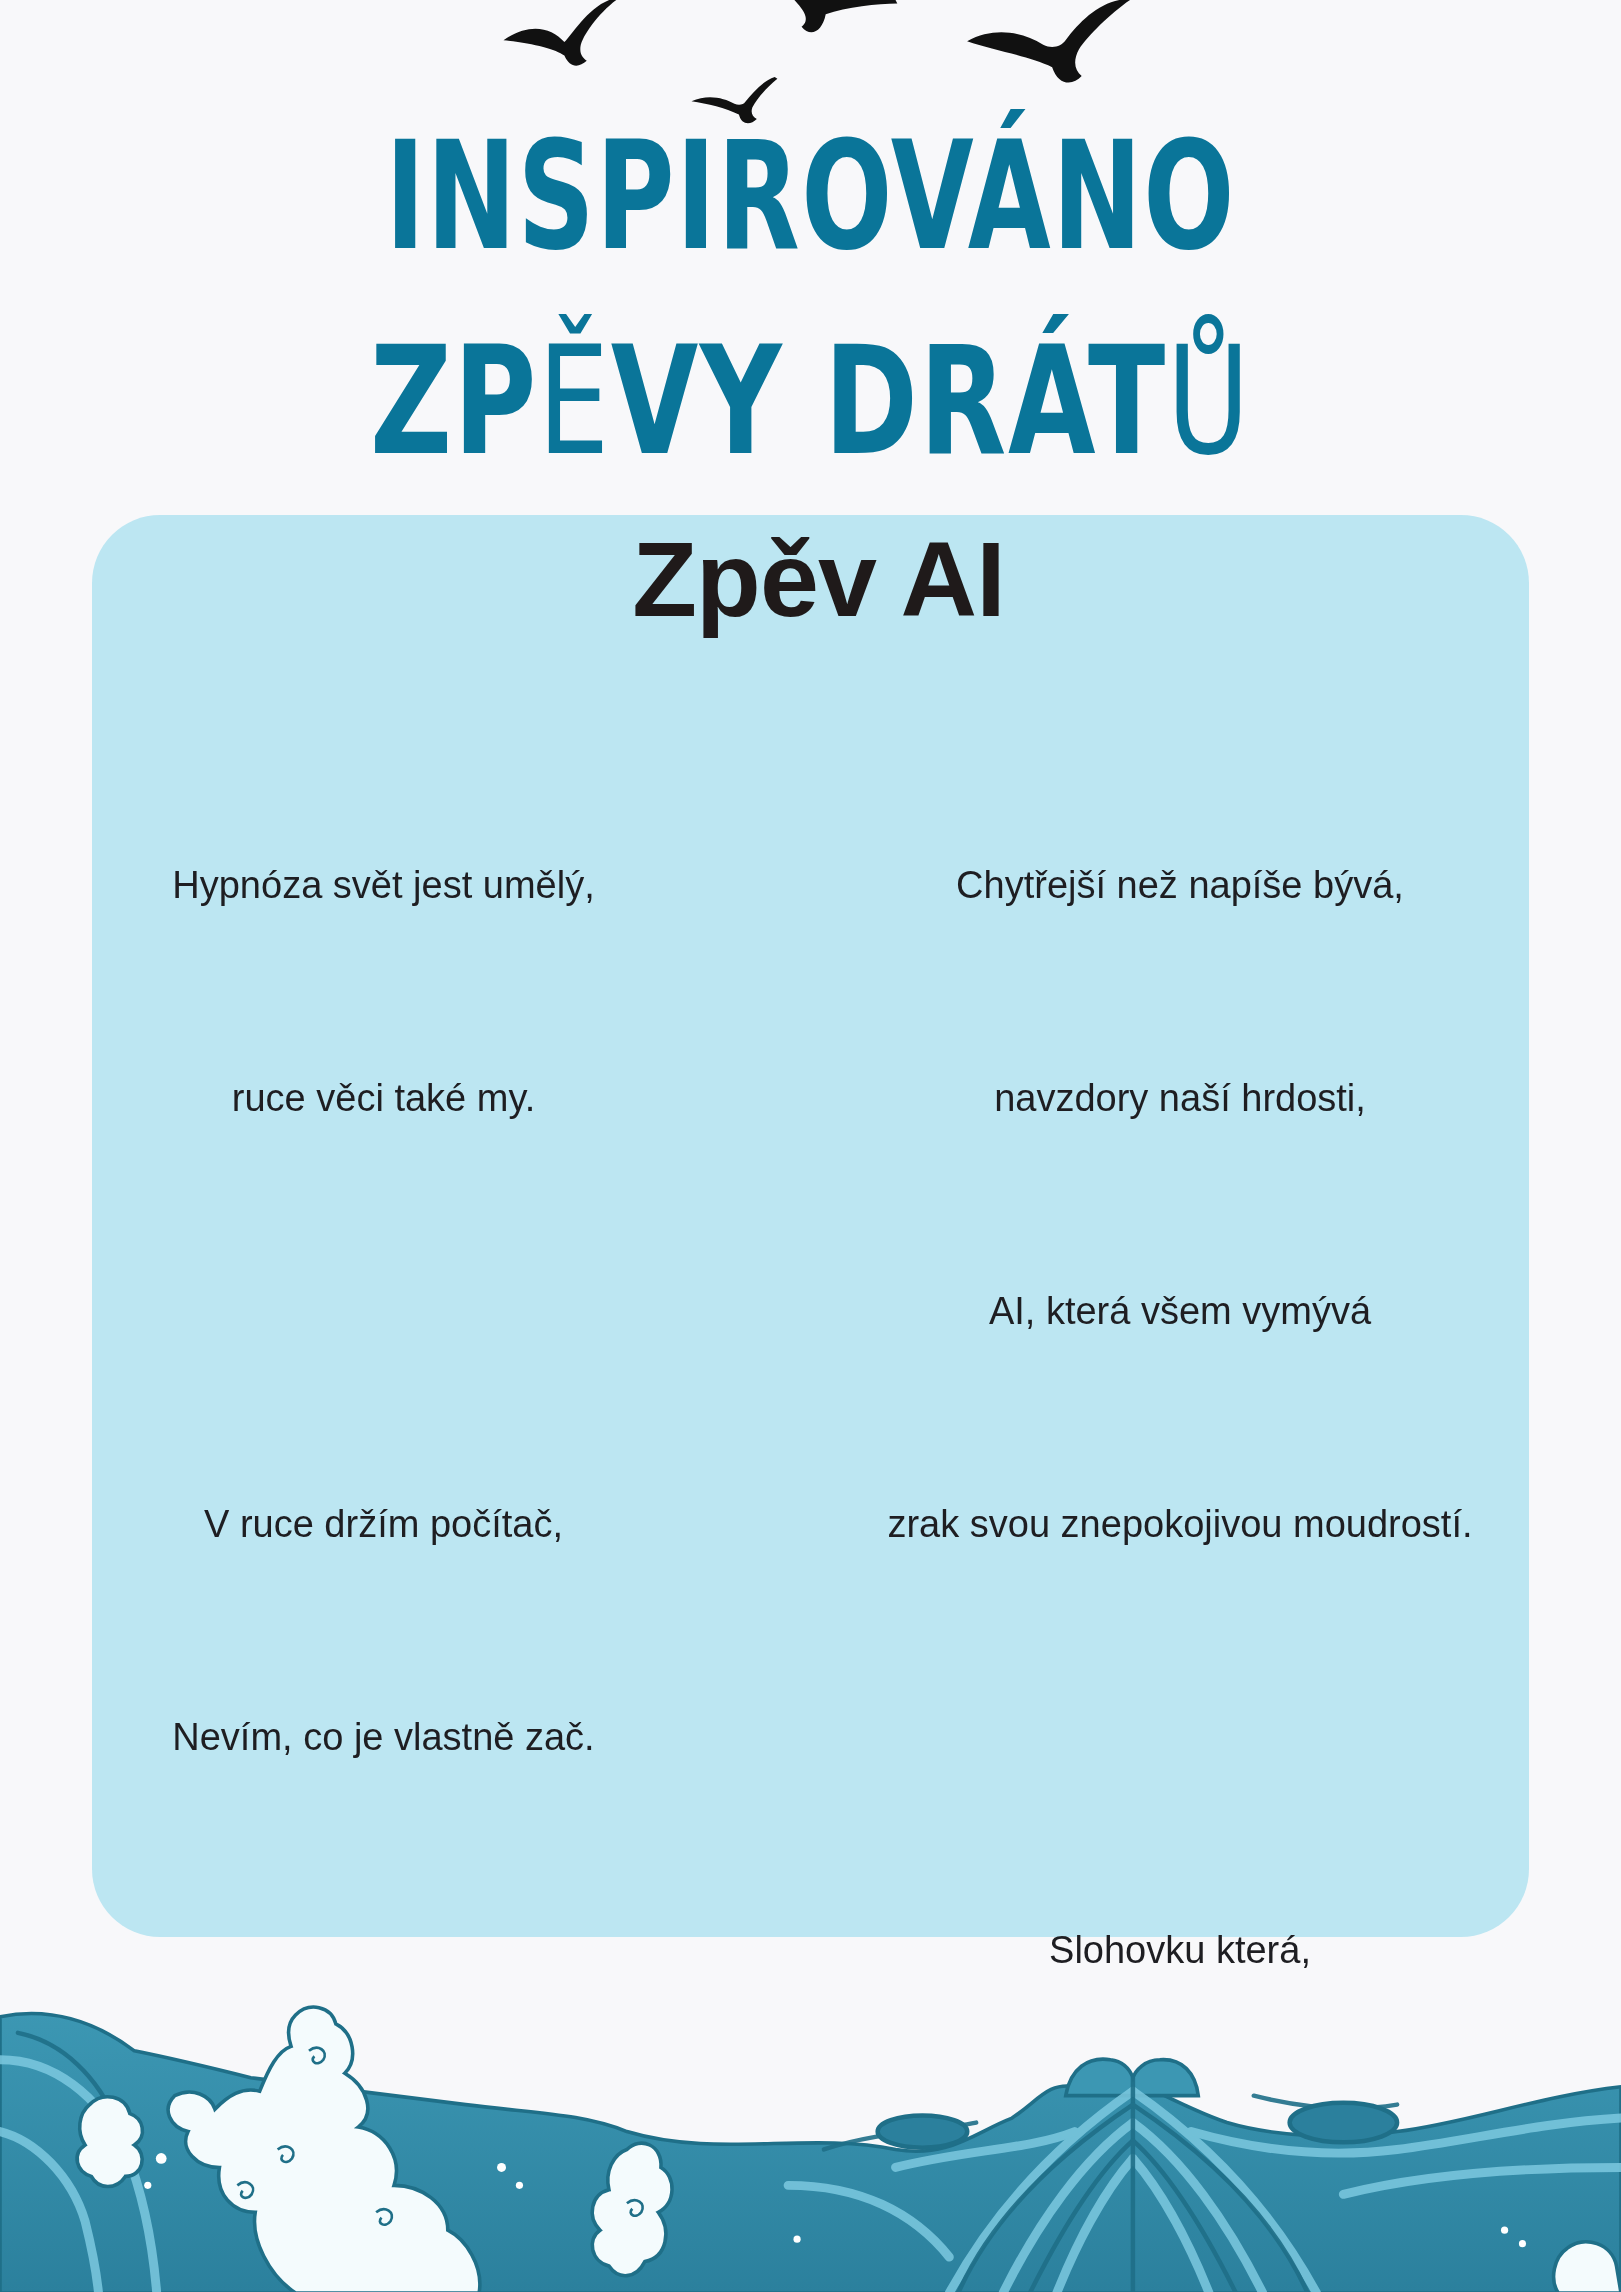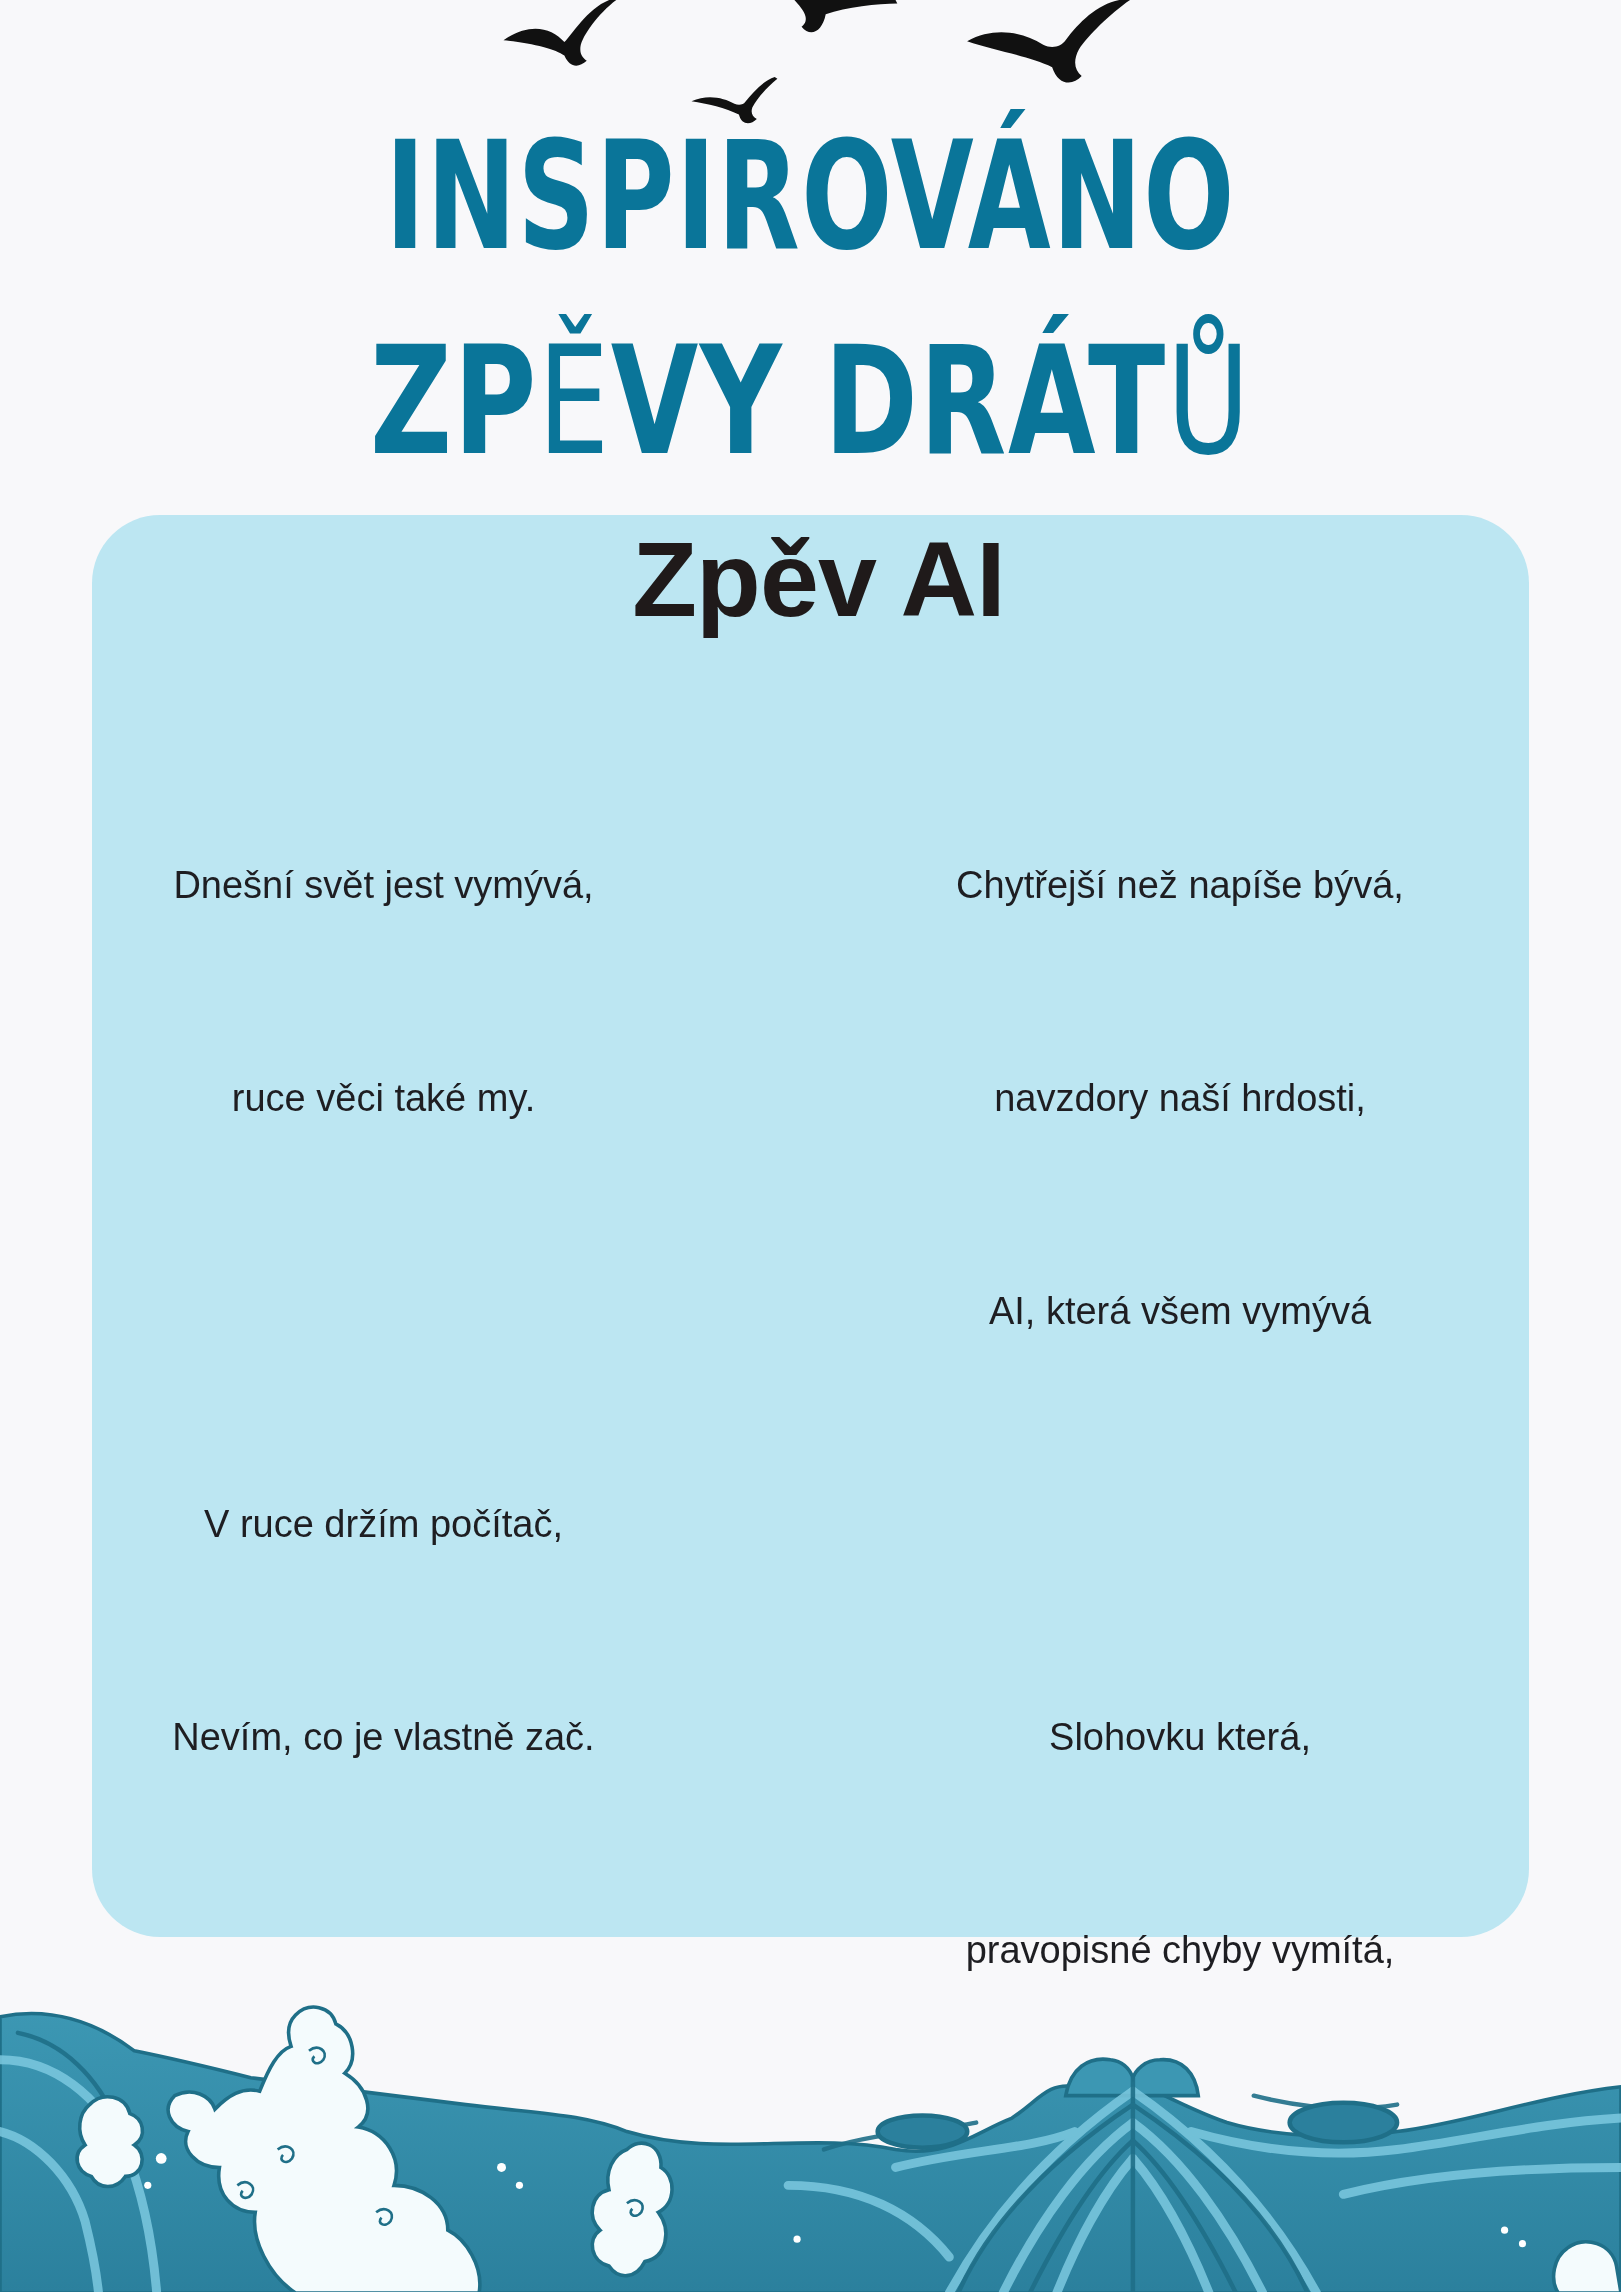--- a/index.html
+++ b/index.html
@@ -52,40 +52,41 @@
   </g>
 </svg>
 
 <div class="title title-line1">INSPIROVÁNO</div>
 <div class="title title-line2"><span>ZP</span><span class="thin">Ě</span><span>VY DRÁT</span><span class="thin">Ů</span></div>
 
 <div class="card"></div>
 <div class="card-title">Zpěv AI</div>
 
 <div class="col col-left">
-  <span class="line">Dnešní svět jest vymývá,</span>
+  <span class="line">Hypnóza svět jest umělý,</span>
   <span class="line">ruce věci také my.</span>
   <span class="line"></span>
   <span class="line">V ruce držím počítač,</span>
   <span class="line">Nevím, co je vlastně zač.</span>
   
   
   
   
   
   
   
   
   
 </div>
 
 <div class="col col-right">
   <span class="line">Chytřejší než napíše bývá,</span>
   <span class="line">navzdory naší hrdosti,</span>
   <span class="line">AI, která všem vymývá</span>
+  <span class="line">zrak svou znepokojivou moudrostí.</span>
   <span class="line"></span>
   <span class="line">Slohovku která,</span>
   <span class="line">pravopisné chyby vymítá,</span>
   
   
   
   
 </div>
 
 <svg class="waves" viewBox="0 2230 1810 330" preserveAspectRatio="none">

